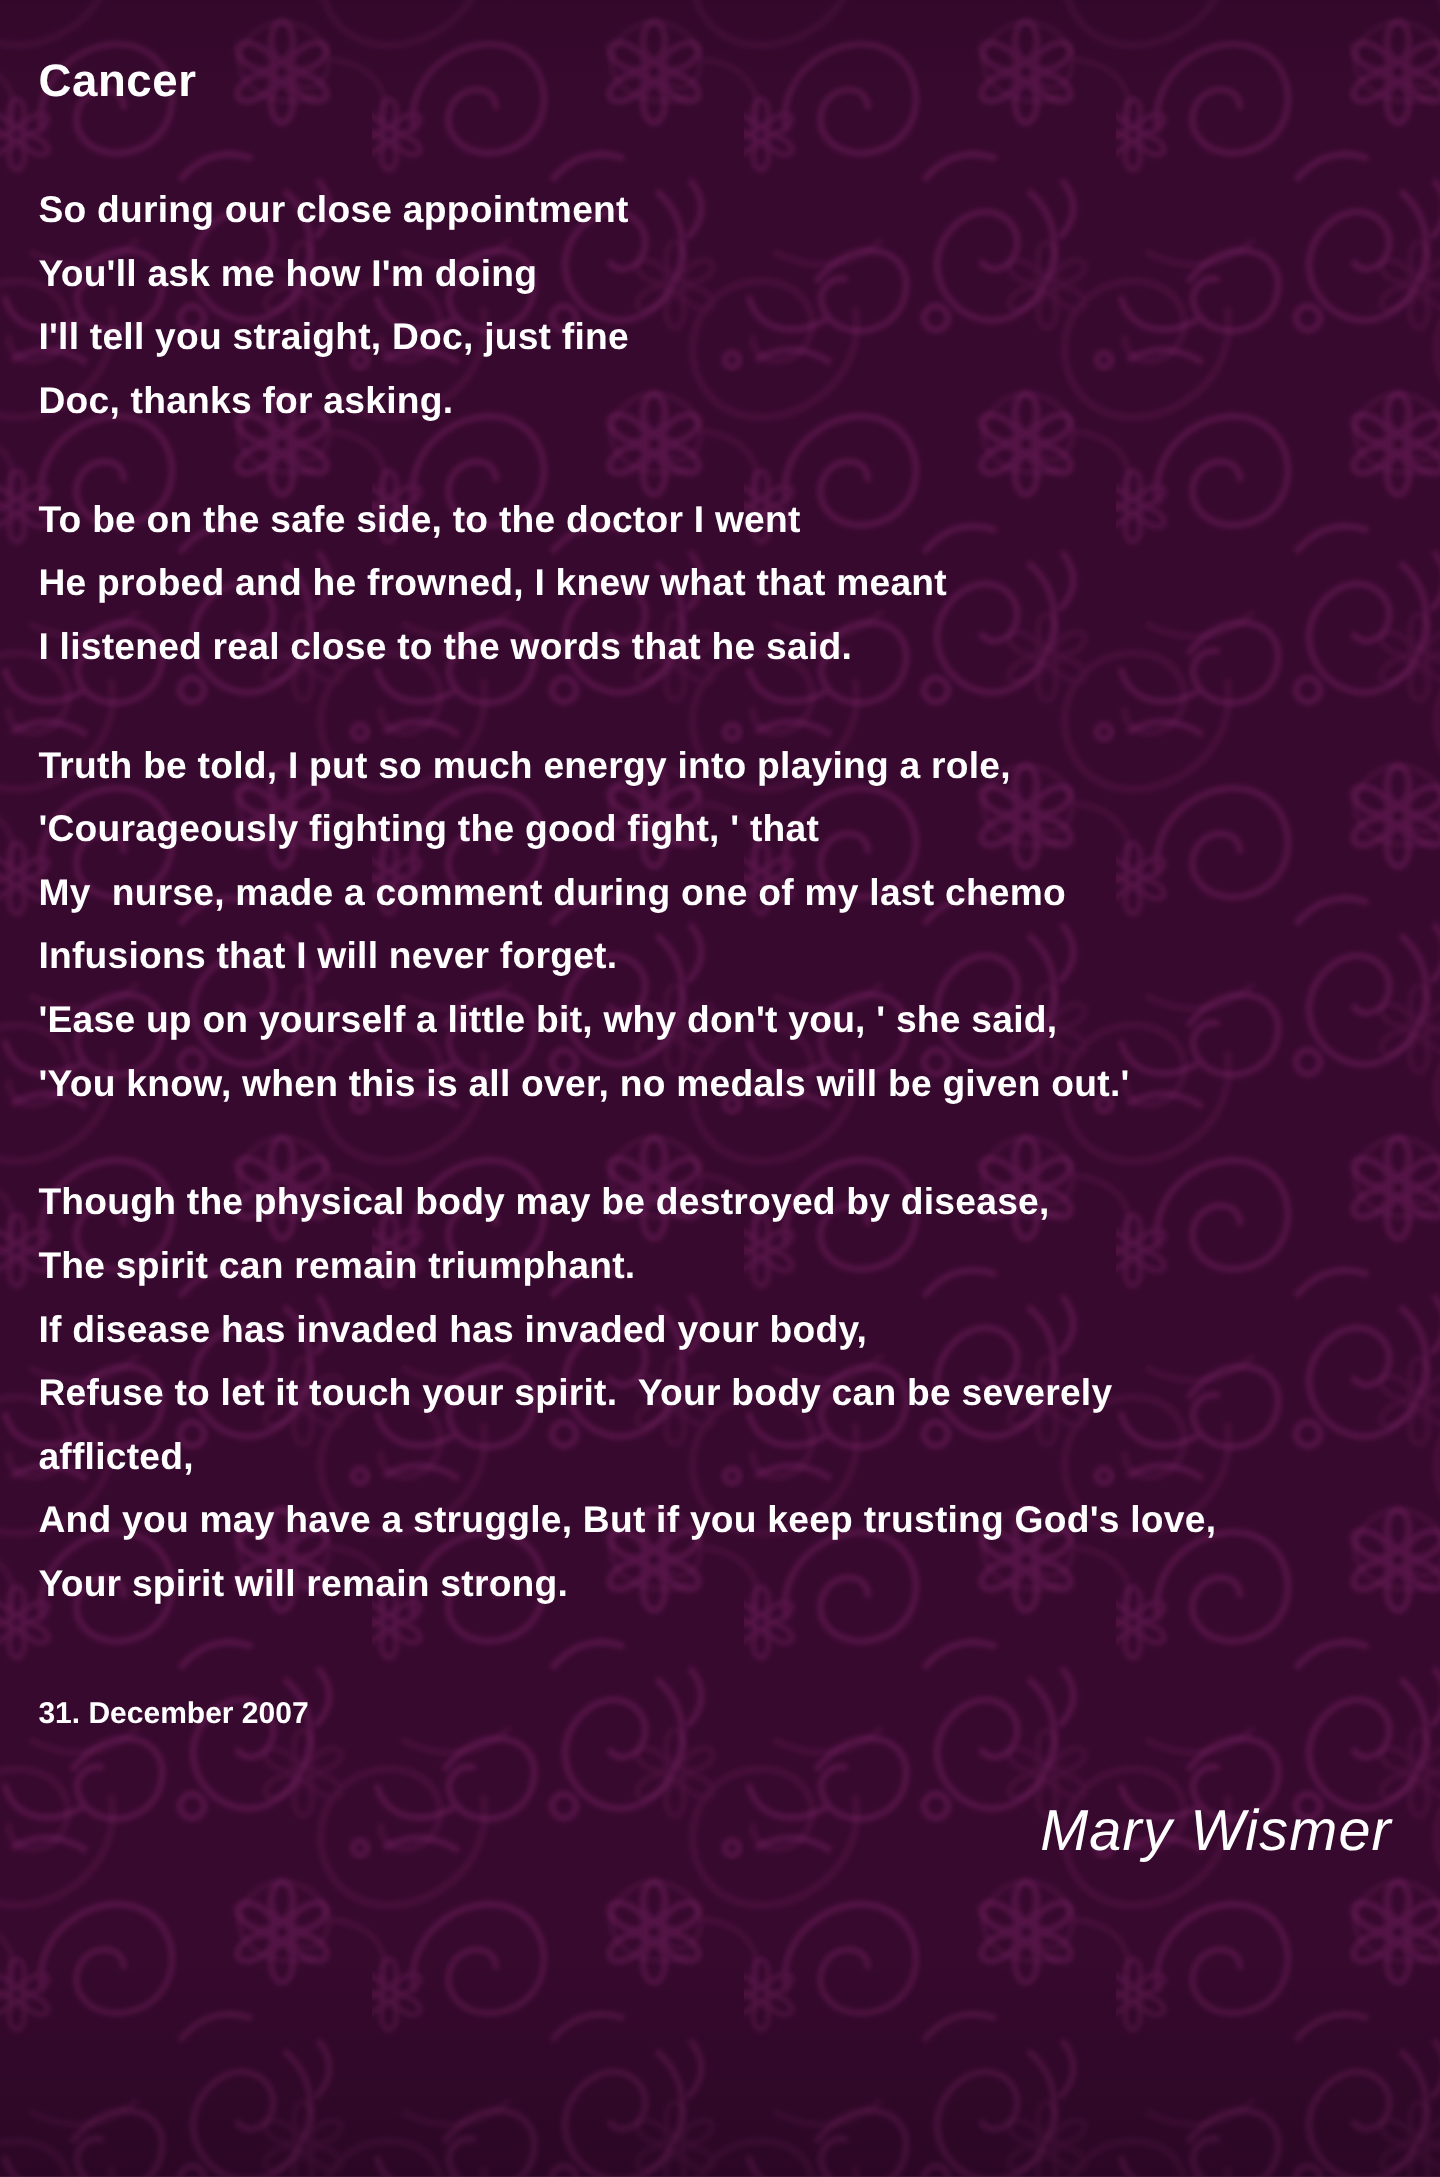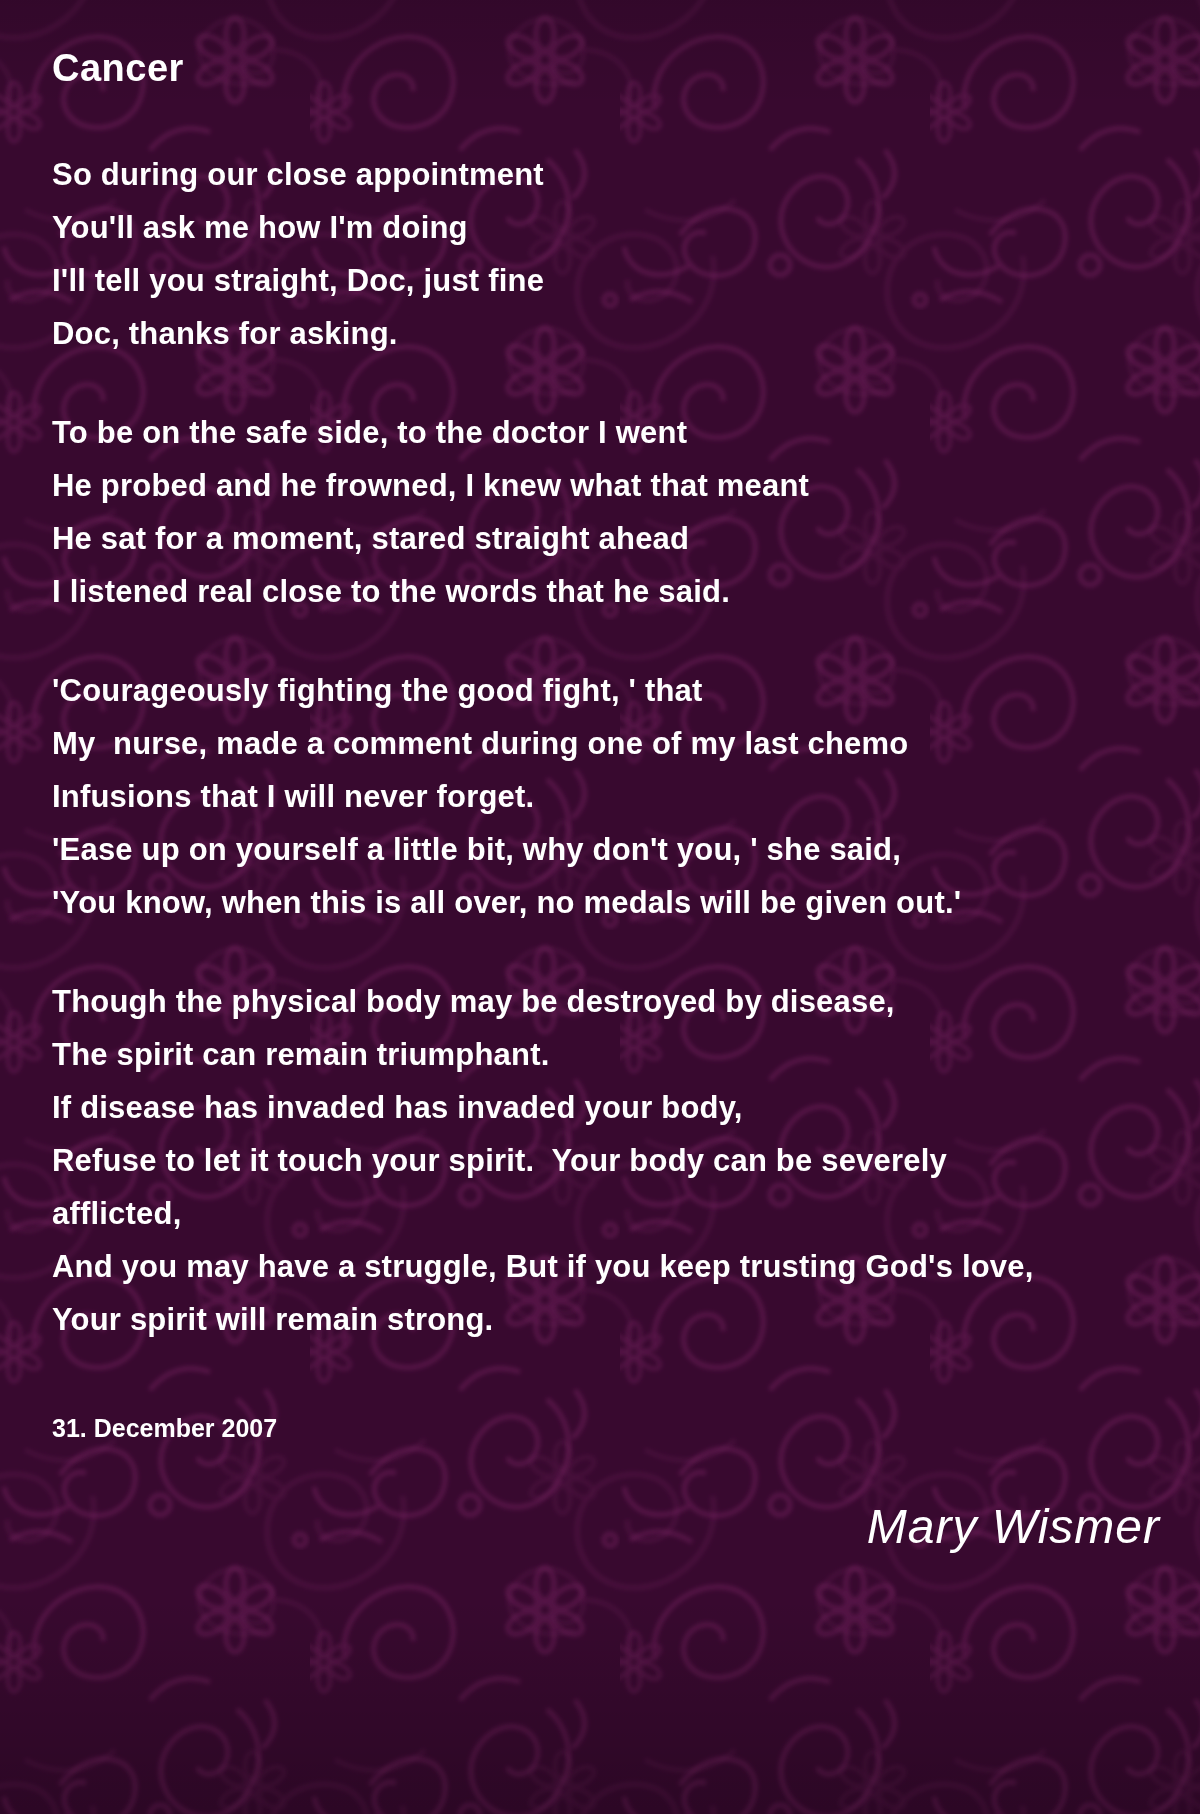--- a/index.html
+++ b/index.html
@@ -28,21 +28,21 @@
     top: 0; left: 0; right: 0; bottom: 0;
     background: linear-gradient(180deg,
       rgba(0,0,0,0.10) 0%,
       rgba(0,0,0,0.00) 6%,
       rgba(0,0,0,0.00) 88%,
       rgba(0,0,0,0.22) 100%);
     pointer-events: none;
   }
   .content {
     position: relative;
-    padding: 46px 40px 0 52px;
+    padding: 46px 40px 0 32px;
     color: var(--text);
   }
   h1.title {
     margin: 0 0 58px 0;
     font-size: 38px;
     line-height: 44px;
     font-weight: bold;
     letter-spacing: 0.5px;
   }
   p.stanza {
@@ -134,25 +134,25 @@
     <p class="stanza">
       <span class="line">So during our close appointment</span>
       <span class="line">You'll ask me how I'm doing</span>
       <span class="line">I'll tell you straight, Doc, just fine</span>
       <span class="line">Doc, thanks for asking.</span>
     </p>
 
     <p class="stanza">
       <span class="line">To be on the safe side, to the doctor I went</span>
       <span class="line">He probed and he frowned, I knew what that meant</span>
-      <span class="line">He sat for a moment, stared straight ahead</span>
       <span class="line">I listened real close to the words that he said.</span>
     </p>
 
     <p class="stanza">
+      <span class="line">Truth be told, I put so much energy into playing a role,</span>
       <span class="line">'Courageously fighting the good fight, ' that</span>
       <span class="line">My  nurse, made a comment during one of my last chemo</span>
       <span class="line">Infusions that I will never forget.</span>
       <span class="line">'Ease up on yourself a little bit, why don't you, ' she said,</span>
       <span class="line">'You know, when this is all over, no medals will be given out.'</span>
     </p>
 
     <p class="stanza">
       <span class="line">Though the physical body may be destroyed by disease,</span>
       <span class="line">The spirit can remain triumphant.</span>

